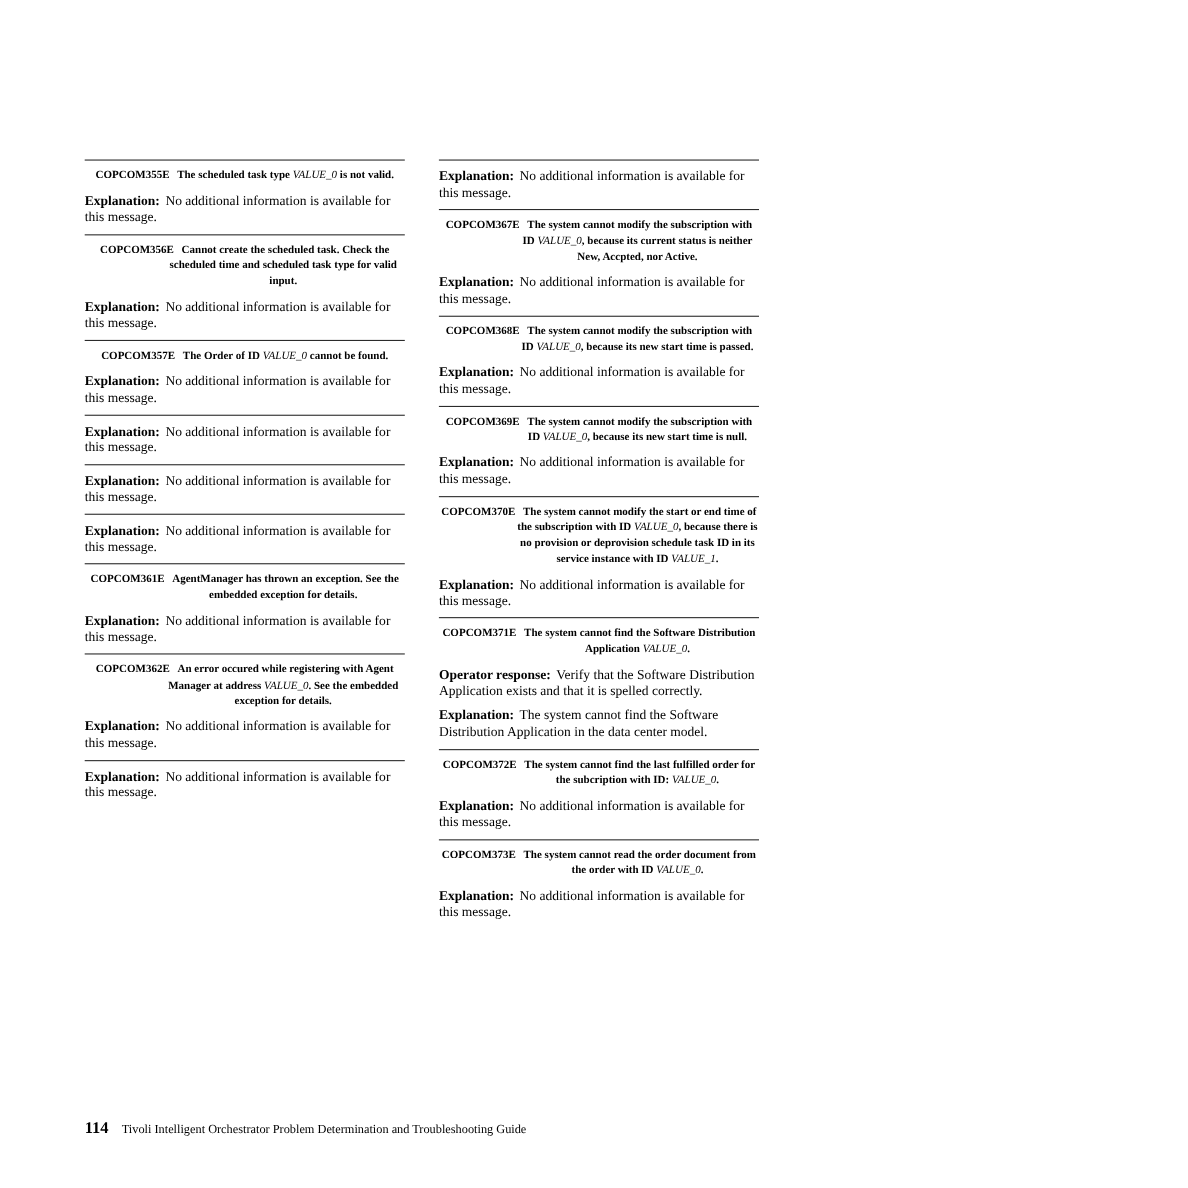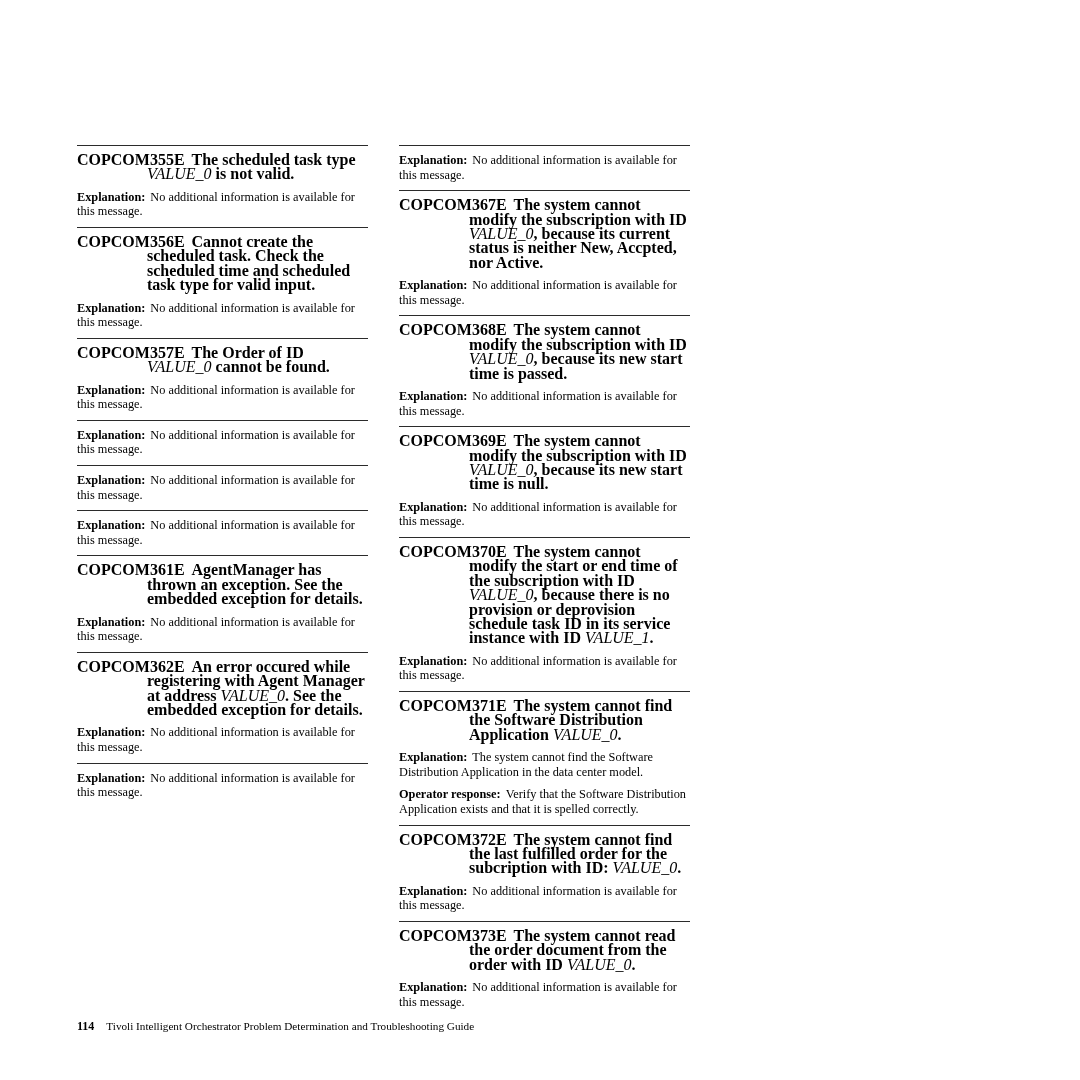--- a/index.html
+++ b/index.html
@@ -49,26 +49,27 @@
   }
 
   .entry-rule {
     border-top: 1px solid #2b2b2b;
     height: 0;
     margin: 0 0 7px 0;
     width: 291px;
   }
 
   .msg-head {
-    font-size: 16px;
+    font-size: 10px;
     line-height: 14.4px;
     font-weight: bold;
     margin: 0 0 8px 0;
     padding-left: 70px;
     text-indent: -70px;
+    text-align: center;
   }
 
   .msg-id {
     font-weight: bold;
     white-space: nowrap;
   }
 
   .msg-text {
     font-weight: bold;
   }
@@ -107,21 +108,21 @@
     left: 77px;
     top: 1019px;
     width: 900px;
     font-size: 11.2px;
     line-height: 14px;
     white-space: nowrap;
   }
 
   .footer-page {
     font-weight: bold;
-    font-size: 12px;
+    font-size: 15px;
     margin-right: 12px;
   }
 
   .footer-title {
     font-weight: normal;
   }
 </style>
 </head>
 <body>
 
@@ -192,22 +193,22 @@
           <p class="para"><span class="para-label">Explanation:</span><span class="para-gap"></span><span>No additional information is available for this message.</span></p>
         </div>
         <div class="entry">
           <div class="entry-rule"></div>
           <p class="msg-head"><span class="msg-id">COPCOM370E</span><span class="head-gap"></span><span class="msg-text">The system cannot modify the start or end time of the subscription with ID </span><span class="var">VALUE_0</span><span class="msg-text">, because there is no provision or deprovision schedule task ID in its service instance with ID </span><span class="var">VALUE_1</span><span class="msg-text">.</span></p>
           <p class="para"><span class="para-label">Explanation:</span><span class="para-gap"></span><span>No additional information is available for this message.</span></p>
         </div>
         <div class="entry">
           <div class="entry-rule"></div>
           <p class="msg-head"><span class="msg-id">COPCOM371E</span><span class="head-gap"></span><span class="msg-text">The system cannot find the Software Distribution Application </span><span class="var">VALUE_0</span><span class="msg-text">.</span></p>
+          <p class="para"><span class="para-label">Operator response:</span><span class="para-gap"></span><span>Verify that the Software Distribution Application exists and that it is spelled correctly.</span></p>
           <p class="para"><span class="para-label">Explanation:</span><span class="para-gap"></span><span>The system cannot find the Software Distribution Application in the data center model.</span></p>
-          <p class="para"><span class="para-label">Operator response:</span><span class="para-gap"></span><span>Verify that the Software Distribution Application exists and that it is spelled correctly.</span></p>
         </div>
         <div class="entry">
           <div class="entry-rule"></div>
           <p class="msg-head"><span class="msg-id">COPCOM372E</span><span class="head-gap"></span><span class="msg-text">The system cannot find the last fulfilled order for the subcription with ID: </span><span class="var">VALUE_0</span><span class="msg-text">.</span></p>
           <p class="para"><span class="para-label">Explanation:</span><span class="para-gap"></span><span>No additional information is available for this message.</span></p>
         </div>
         <div class="entry">
           <div class="entry-rule"></div>
           <p class="msg-head"><span class="msg-id">COPCOM373E</span><span class="head-gap"></span><span class="msg-text">The system cannot read the order document from the order with ID </span><span class="var">VALUE_0</span><span class="msg-text">.</span></p>
           <p class="para"><span class="para-label">Explanation:</span><span class="para-gap"></span><span>No additional information is available for this message.</span></p>

